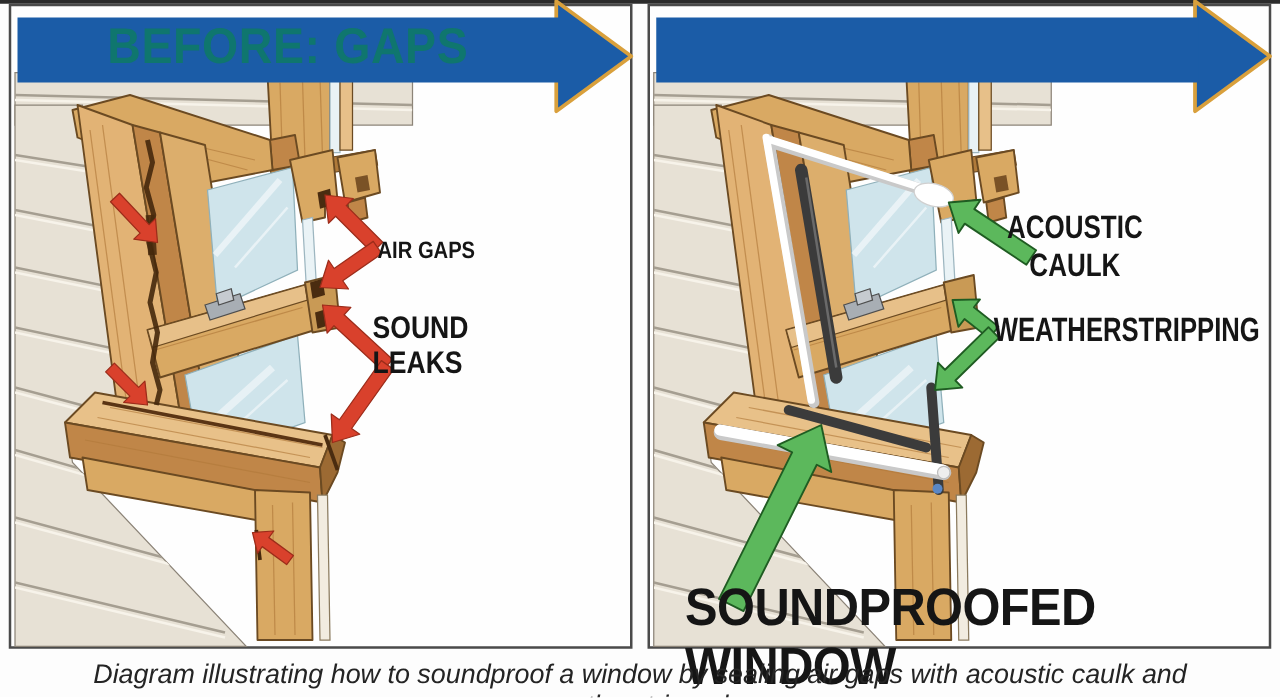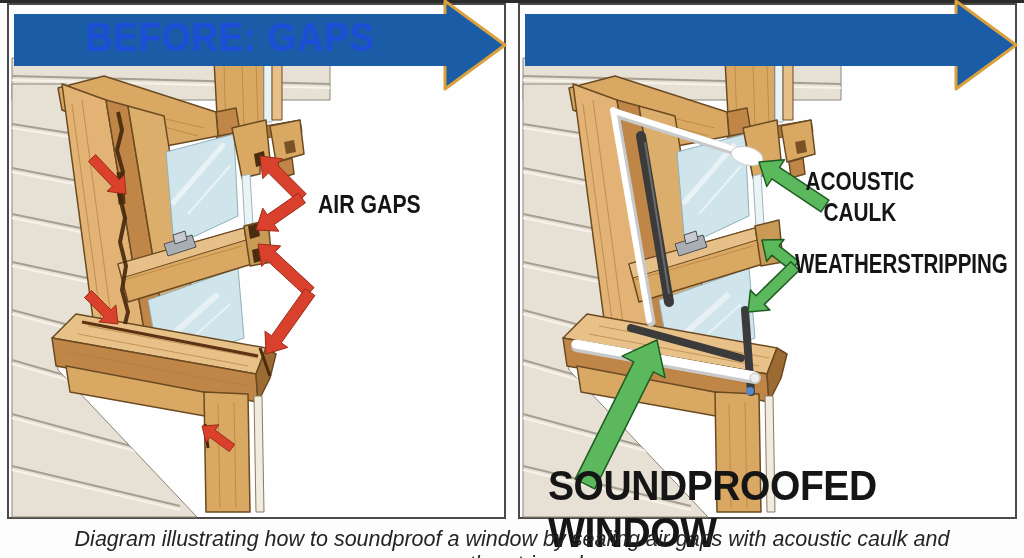--- a/index.html
+++ b/index.html
@@ -16,21 +16,21 @@
   .fill-glass{fill:var(--glass);stroke:#8fb0ba;stroke-width:1;}
   .arrow-red{fill:var(--red);stroke:#9c2c1a;stroke-width:1;stroke-linejoin:round;}
   .arrow-green{fill:var(--green);stroke:#1f5c22;stroke-width:1.5;stroke-linejoin:round;}
   .clap{stroke:#a59e91;stroke-width:2;fill:none;}
   .claphi{stroke:#f7f3ea;stroke-width:2;fill:none;}
   .wood-edge{stroke:#6b4a22;stroke-width:1.5;stroke-linejoin:round;}
   .grain{stroke:#b07a3a;stroke-width:1;opacity:.65;fill:none;}
   .lbl{position:absolute;font-weight:bold;color:var(--ink);line-height:1.12;white-space:pre-line;}
   .squeeze{display:inline-block;transform-origin:0 50%;}
   .banner-text{position:absolute;display:flex;align-items:center;justify-content:center;
-    color:#1d4ed8;font-weight:bold;font-size:40px;letter-spacing:.5px;}
+    color:#0f766e;font-weight:bold;font-size:40px;letter-spacing:.5px;}
   .banner-text .squeeze{transform:scaleX(.93);transform-origin:50% 50%;}
   .caption{position:absolute;left:0;right:0;top:527px;text-align:center;font-style:italic;
     font-size:21.5px;color:#242424;}
 </style>
 </head>
 <body>
 
 <div class="stage" style="--blue: #1b5ca7; --gold: #d9a03c; --red: #d9412c; --green: #5cb85c; --wood: #d9a963; --siding: #e7e1d5; --glass: #cfe4eb; --ink: #151515;">
 
   <svg class="scene" width="1024" height="558" viewBox="0 0 1024 558">
@@ -190,21 +190,23 @@
           <polygon points="271.8,257.7 237.0,291.8 231.4,286.1 229.0,308.0 250.9,306.1 245.3,300.4 280.2,266.3" class="arrow-green"></polygon>
           <polygon points="75.8,484.9 134.4,367.8 146.0,373.6 138.0,336.0 103.1,352.1 114.7,357.9 56.2,475.1" class="arrow-green"></polygon>
         </g>
     </g>
   </svg>
 
   <div class="banner-text" style="left:14px;top:12px;width:432px;height:50px;">
       <span class="squeeze">BEFORE: GAPS</span>
     </div>
 
-  <div class="lbl" style="left:318px;top:190px;font-size:25px;text-align:right;"><span class="squeeze" style="transform:scaleX(.85);">AIR GAPS</span></div>
+  <div class="lbl" style="left:302px;top:190px;font-size:19px;text-align:right;"><span class="squeeze" style="transform:scaleX(.85);">AIR GAPS</span></div>
+  <div class="lbl" style="left:298px;top:248px;font-size:25px;"><span class="squeeze" style="transform:scaleX(.85);">SOUND
+LEAKS</span></div>
 
   <div class="lbl" style="left:790px;top:166px;width:140px;font-size:26px;text-align:center;line-height:1.18;"><span class="squeeze" style="transform:scaleX(.8);transform-origin:50% 50%;">ACOUSTIC
 CAULK</span></div>
   <div class="lbl" style="left:795px;top:249px;font-size:27px;"><span class="squeeze" style="transform:scaleX(.76);">WEATHERSTRIPPING</span></div>
   <div class="lbl" style="left:548px;top:462px;font-size:42px;letter-spacing:-.5px;"><span class="squeeze" style="transform:scaleX(.93);">SOUNDPROOFED WINDOW</span></div>
 
   <div class="caption">Diagram illustrating how to soundproof a window by sealing air gaps with acoustic caulk and weatherstrippnd..</div>
 </div>
 
 </body></html>

